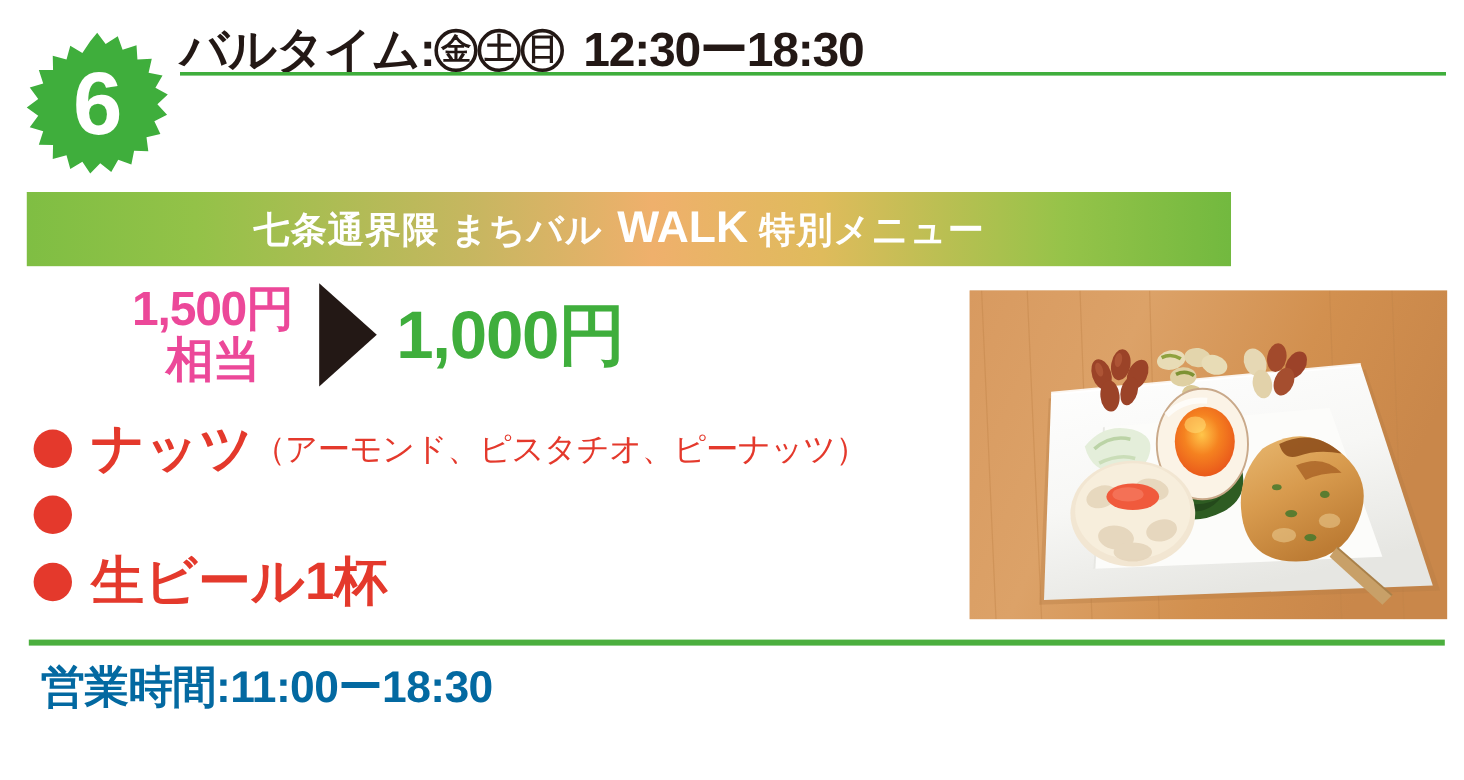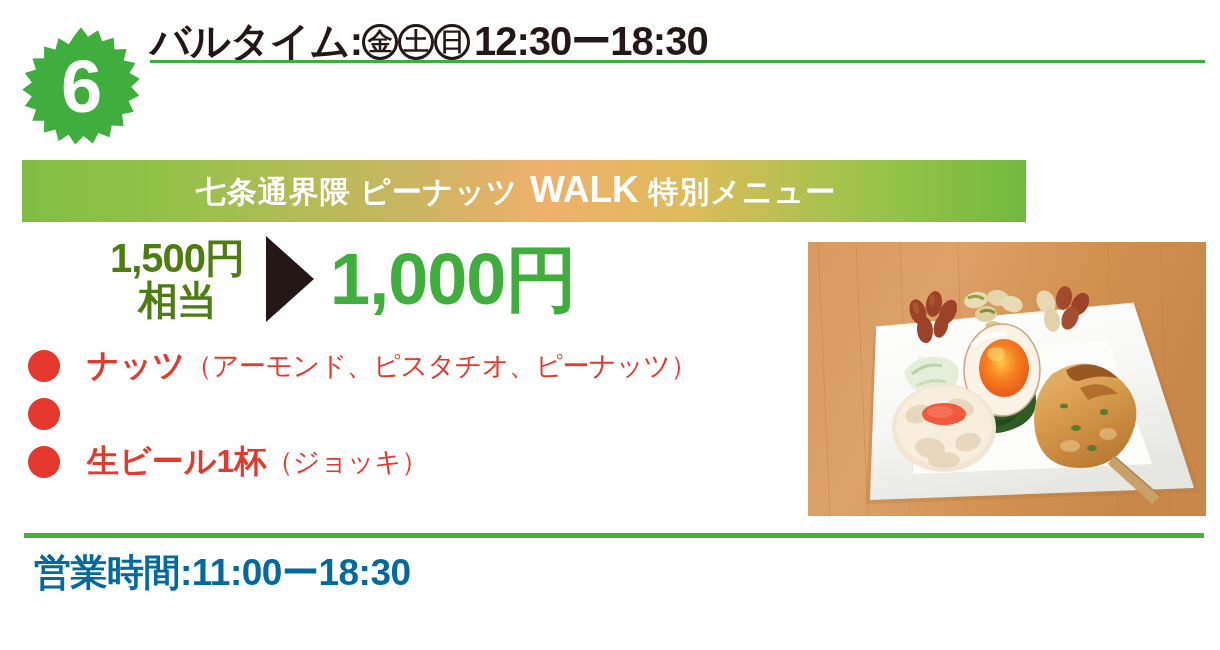--- a/index.html
+++ b/index.html
@@ -66,21 +66,21 @@
     height: 36px;
     border: 3px solid #231815;
     border-radius: 50%;
     font-size: 25px;
     font-weight: bold;
     line-height: 1;
     margin: 0 0px;
     box-sizing: border-box;
     vertical-align: middle;
   }
-  .bt-time { margin-left: 4px; letter-spacing: -1px; }
+  .bt-time { margin-left: 16px; letter-spacing: -1px; }
 
   .head-rule {
     position: absolute;
     left: 150px;
     top: 60px;
     width: 1055px;
     height: 3px;
     background: #3FAE3C;
   }
 
@@ -155,39 +155,39 @@
 
   
   .price-row {
     position: absolute;
     left: 110px;
     top: 236px;
     display: flex;
     align-items: center;
   }
   .price-old {
-    color: #4d7c0f;
+    color: #ec4899;
     font-weight: bold;
     font-size: 40px;
     line-height: 1.05;
     text-align: center;
     letter-spacing: -1px;
   }
   .price-old .sub { display: block; }
   .arrow-tri {
     width: 0; height: 0;
     border-top: 43px solid transparent;
     border-bottom: 43px solid transparent;
     border-left: 48px solid #231815;
     margin: 0 16px 0 22px;
   }
   .price-new {
     color: #3FAE3C;
     font-weight: bold;
-    font-size: 72px;
+    font-size: 56px;
     line-height: 1;
     letter-spacing: -1px;
     white-space: nowrap;
   }
 
   
   .menu-list {
     position: absolute;
     left: 28px;
     top: 344px;
@@ -202,24 +202,23 @@
   }
   .bullet {
     width: 32px;
     height: 32px;
     border-radius: 50%;
     background: #E4392C;
     flex: 0 0 auto;
     margin-right: 16px;
   }
   .mi-main {
-    font-size: 32px;
+    font-size: 44px;
     font-weight: bold;
     letter-spacing: 0px;
-    margin-left: 11px;
   }
   .mi-sub {
     font-size: 27px;
     font-weight: normal;
     letter-spacing: -0.5px;
   }
 
   
   .photo {
     position: absolute;
@@ -272,21 +271,21 @@
     <span class="circ">日</span>
     <span class="bt-time">12:30ー18:30</span>
   </div>
 
   <div class="head-rule"></div>
 
 
   <div class="ribbon"></div>
   <div class="ribbon-inner">
     <div class="ribbon-text">
-      <span>七条通界隈 ピーナッツ</span><span class="walk">WALK</span><span> 特別メニュー</span>
+      <span>七条通界隈 まちバル</span><span class="walk">WALK</span><span> 特別メニュー</span>
     </div>
   </div>
 
   <div class="price-row">
     <div class="price-old">
       <span>1,500円</span>
       <span class="sub">相当</span>
     </div>
     <div class="arrow-tri"></div>
     <div class="price-new">1,000円</div>
@@ -298,21 +297,20 @@
       <span class="mi-main">ナッツ</span>
       <span class="mi-sub">（アーモンド、ピスタチオ、ピーナッツ）</span>
     </div>
     <div class="menu-item">
       <span class="bullet"></span>
       <span class="mi-sub"></span>
     </div>
     <div class="menu-item">
       <span class="bullet"></span>
       <span class="mi-main">生ビール1杯</span>
-      <span class="mi-sub">（ジョッキ）</span>
     </div>
   </div>
 
   <div class="photo">
     <svg width="398" height="274" viewBox="0 0 398 274">
       <defs>
         <linearGradient id="wood" x1="0" y1="0" x2="1" y2="0.3">
           <stop offset="0%" stop-color="#D89A60"></stop>
           <stop offset="35%" stop-color="#DCA268"></stop>
           <stop offset="70%" stop-color="#D2904F"></stop>

